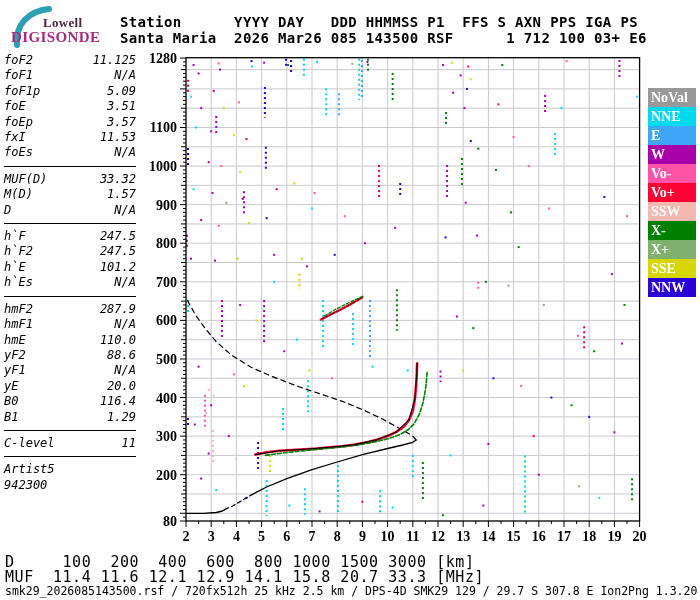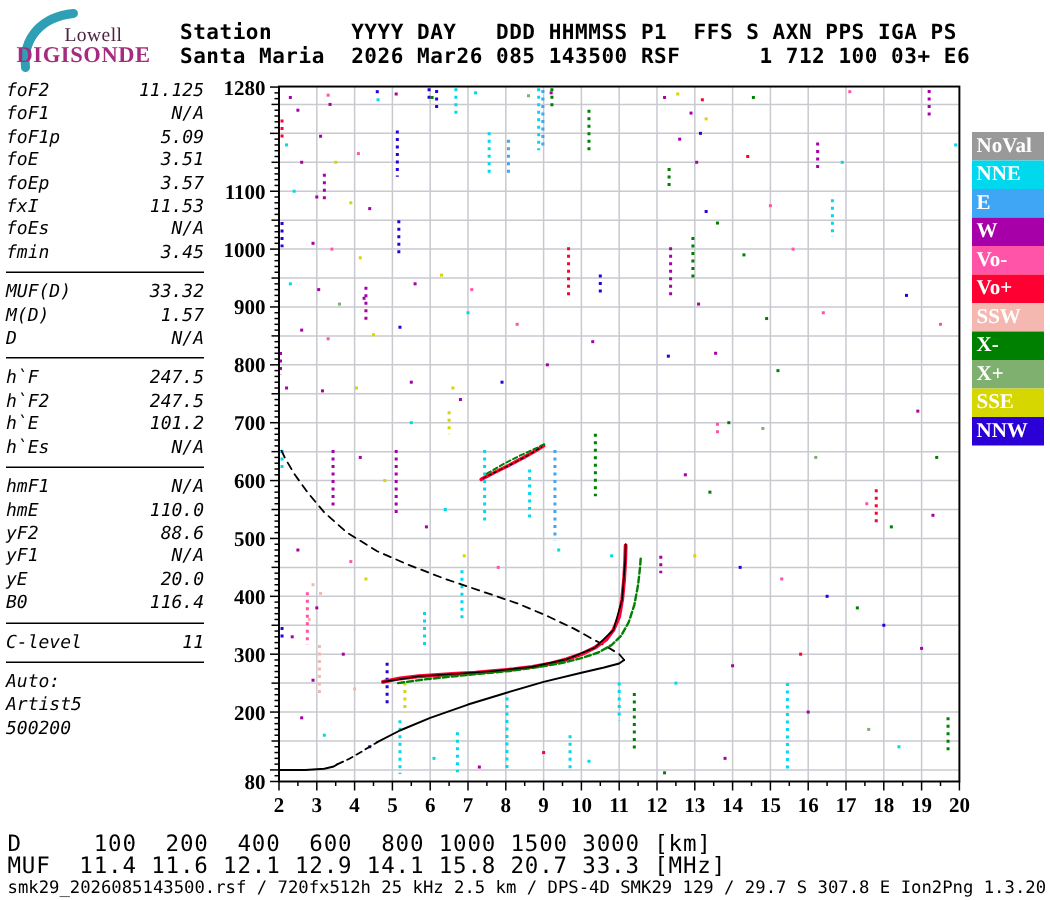--- a/index.html
+++ b/index.html
@@ -1,21 +1,21 @@
 <!DOCTYPE html>
 <html><head>
 <meta charset="utf-8">
 <style>
   html,body{margin:0;padding:0;background:#fff;}
   .screen{position:relative;width:700px;height:600px;background:#fff;overflow:hidden;
           font-family:"DejaVu Sans Mono",monospace;color:#000;}
   .logo{position:absolute;left:6px;top:3px;width:112px;height:46px;}
   .logo svg{position:absolute;left:0;top:0;}
   .logo-lowell{position:absolute;left:37px;top:12px;font-family:"Liberation Serif",serif;
-               font-size:13px;font-weight:normal;color:#4d2440;letter-spacing:.3px;}
+               font-size:13px;font-weight:bold;color:#4d2440;letter-spacing:.3px;}
   .logo-digisonde{position:absolute;left:5px;top:26px;font-family:"Liberation Serif",serif;
                font-size:15px;font-weight:bold;color:#a62b7e;letter-spacing:.4px;}
   pre{margin:0;text-align:center;}
   .hdr{position:absolute;left:120px;font-size:14px;font-weight:bold;line-height:16px;
        letter-spacing:.35px;white-space:pre;}
   .hdr.l1{top:14px;} .hdr.l2{top:30px;}
   .panel{position:absolute;left:4px;top:53px;width:132px;font-size:12px;line-height:15.4px;font-style:italic;}
   .prow{display:flex;justify-content:space-between;}
   .panel hr{border:none;border-top:1px solid #000;margin:5px 0;}
   .legend{position:absolute;left:648px;top:57px;width:48px;margin-top:31px;}
@@ -65,24 +65,20 @@
         <span>3.57</span>
       </div>
       <div class="prow">
         <span>fxI</span>
         <span>11.53</span>
       </div>
       <div class="prow">
         <span>foEs</span>
         <span>N/A</span>
       </div>
-      <div class="prow">
-        <span>fmin</span>
-        <span>3.45</span>
-      </div>
       <hr>
       <div class="prow">
         <span>MUF(D)</span>
         <span>33.32</span>
       </div>
       <div class="prow">
         <span>M(D)</span>
         <span>1.57</span>
       </div>
       <div class="prow">
@@ -101,20 +97,24 @@
       <div class="prow">
         <span>h`E</span>
         <span>101.2</span>
       </div>
       <div class="prow">
         <span>h`Es</span>
         <span>N/A</span>
       </div>
       <hr>
       <div class="prow">
+        <span>hmF2</span>
+        <span>287.9</span>
+      </div>
+      <div class="prow">
         <span>hmF1</span>
         <span>N/A</span>
       </div>
       <div class="prow">
         <span>hmE</span>
         <span>110.0</span>
       </div>
       <div class="prow">
         <span>yF2</span>
         <span>88.6</span>
@@ -124,29 +124,32 @@
         <span>N/A</span>
       </div>
       <div class="prow">
         <span>yE</span>
         <span>20.0</span>
       </div>
       <div class="prow">
         <span>B0</span>
         <span>116.4</span>
       </div>
+      <div class="prow">
+        <span>B1</span>
+        <span>1.29</span>
+      </div>
       <hr>
       <div class="prow">
         <span>C-level</span>
         <span>11</span>
       </div>
       <hr>
-      <div>Auto:</div>
       <div>Artist5</div>
-      <div>500200</div>
+      <div>942300</div>
     </div>
 
   <div class="legend" id="legend">
       <div class="lg-item" style="background: rgb(153, 153, 153);">NoVal</div>
       <div class="lg-item" style="background: rgb(0, 216, 238);">NNE</div>
       <div class="lg-item" style="background: rgb(63, 165, 245);">E</div>
       <div class="lg-item" style="background: rgb(168, 0, 168);">W</div>
       <div class="lg-item" style="background: rgb(255, 84, 168);">Vo-</div>
       <div class="lg-item" style="background: rgb(255, 0, 51);">Vo+</div>
       <div class="lg-item" style="background: rgb(245, 184, 176);">SSW</div>

